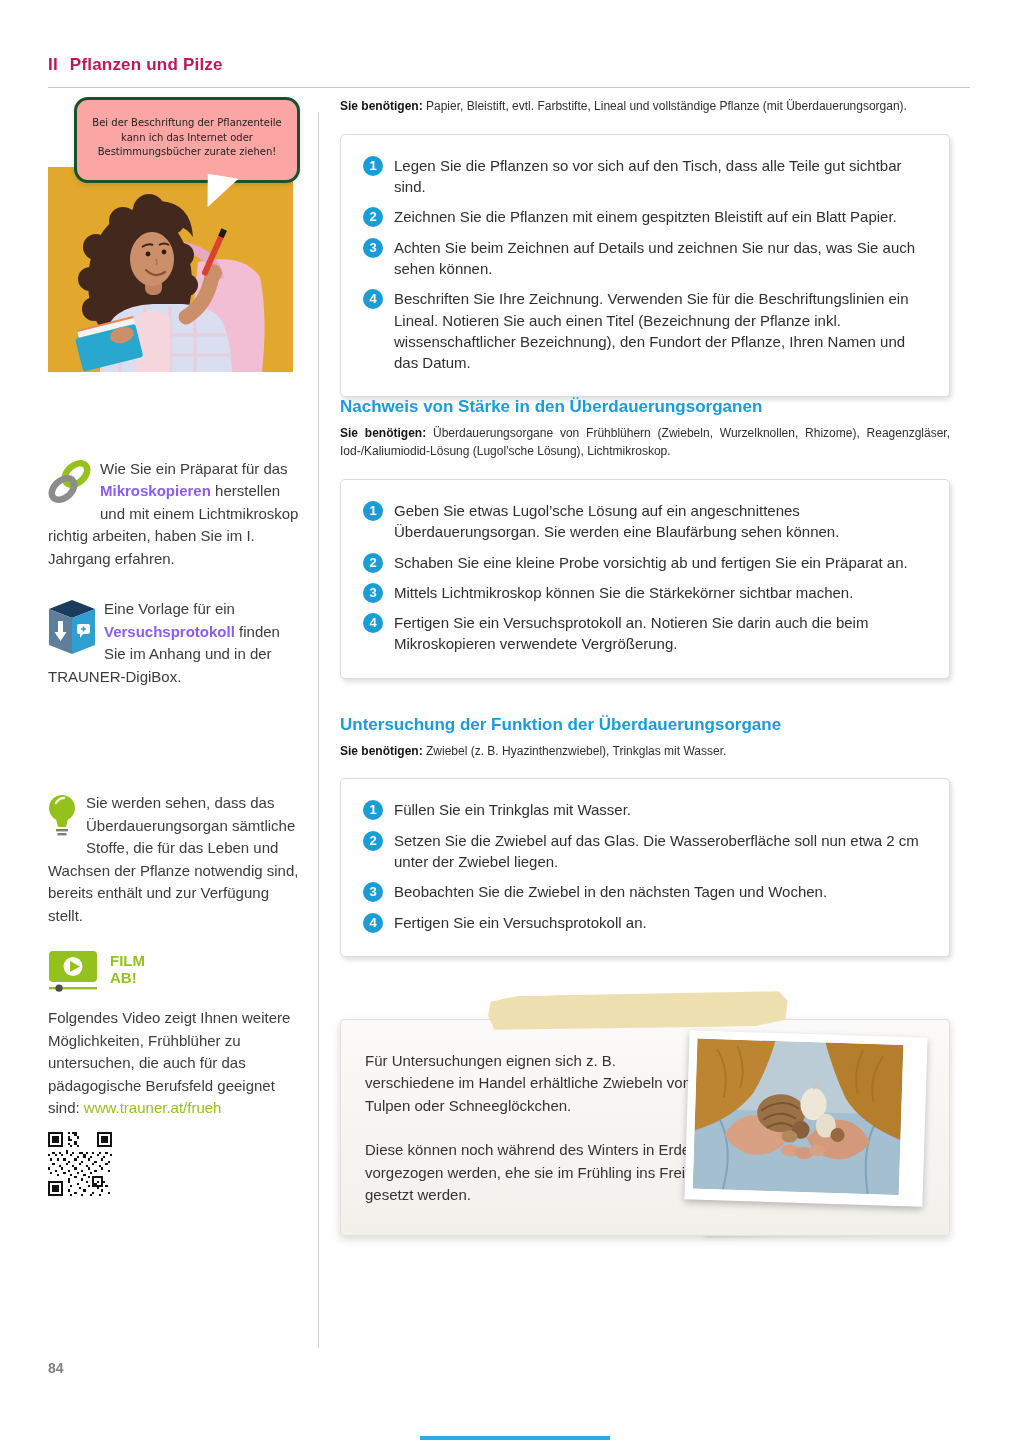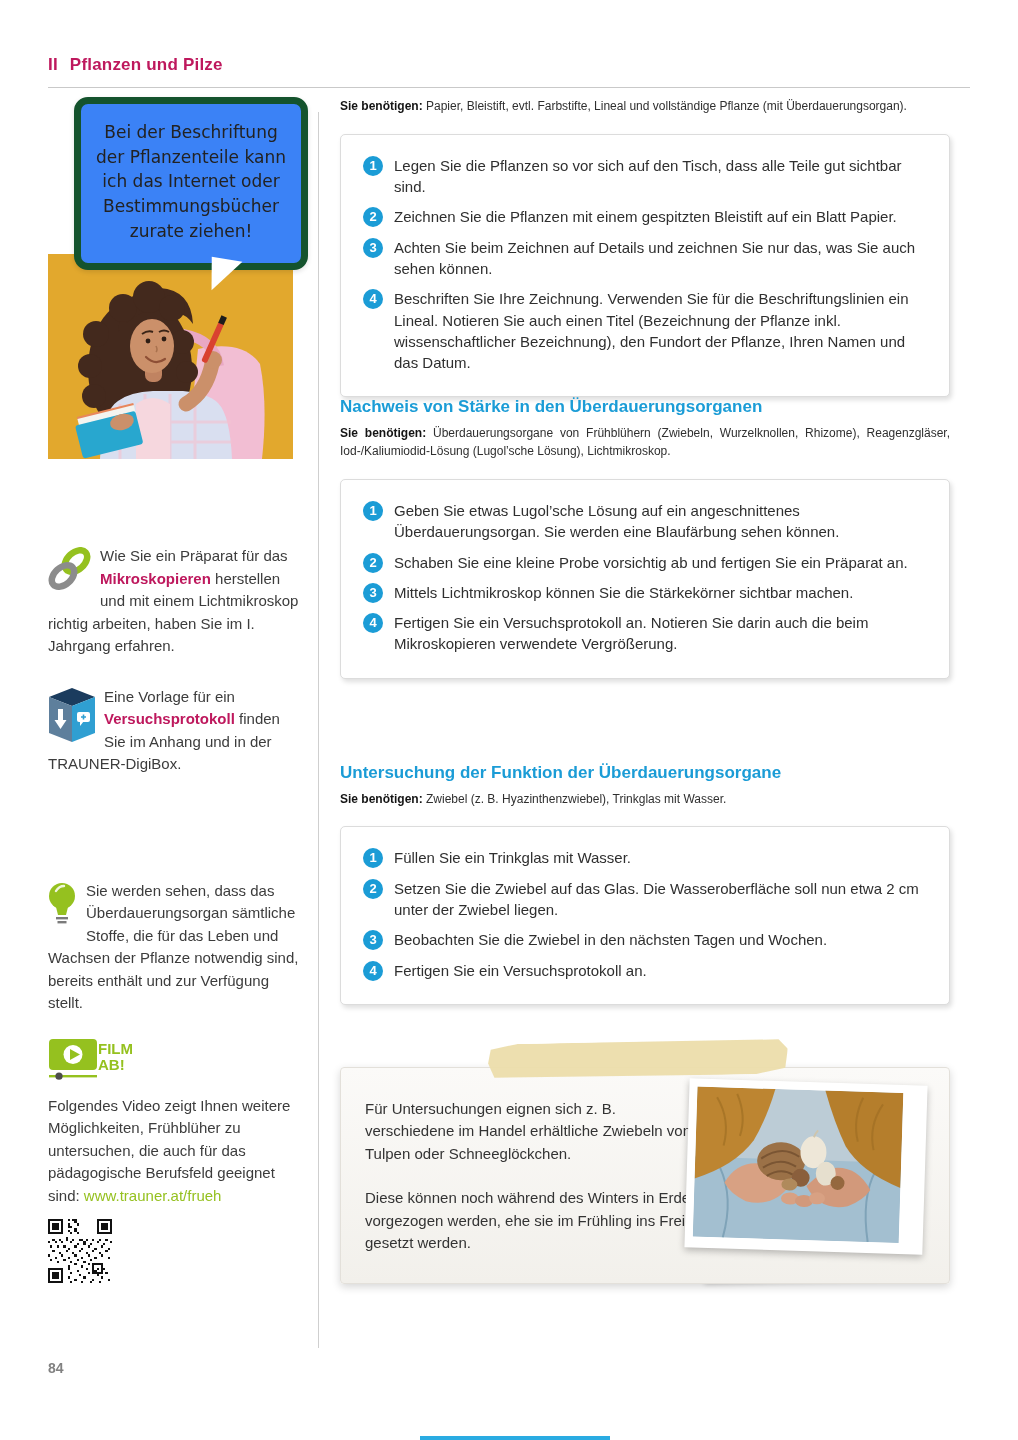--- a/index.html
+++ b/index.html
@@ -7,59 +7,59 @@
         font-family:"Liberation Sans", sans-serif;color:#3a3a3a;}
   
   .chapter-header{position:absolute;left:48px;top:55px;font-size:17px;font-weight:700;
         color:#be185d;letter-spacing:.2px;}
   .chapter-header .num{margin-right:12px;}
   .header-rule{position:absolute;left:48px;top:87px;width:922px;height:1px;background:#c9c9c9;}
   .col-divider{position:absolute;left:318px;top:112px;width:1px;height:1236px;background:#cfcfcf;}
 
   
   .sidebar{position:absolute;left:48px;top:97px;width:252px;}
-  .bubble{position:relative;z-index:2;margin-left:26px;width:196px;background:#3b82f6;
-        border:7px solid #14532d;border-radius:14px;padding:16px 12px 20px;
+  .bubble{position:relative;z-index:2;margin-left:26px;width:196px;background:#fca5a5;
+        border:3px solid #14532d;border-radius:14px;padding:16px 12px 20px;
         box-shadow:0 2px 5px rgba(0,0,0,.12);text-align:center;
-        font-family:"DejaVu Sans", sans-serif;font-size:17px;line-height:1.45;color:#222;}
+        font-family:"DejaVu Sans", sans-serif;font-size:10px;line-height:1.45;color:#222;}
   .bubble::after{content:"";position:absolute;left:128px;bottom:-29px;width:0;height:0;
         border-top:33px solid #fff;border-left:5px solid transparent;border-right:26px solid transparent;
         transform:rotate(9deg);}
   .student-photo{position:relative;z-index:1;margin-top:-16px;width:245px;height:205px;}
   .student-photo svg{display:block;}
 
   .side-note{margin-top:0;font-size:15px;line-height:1.5;color:#3c3c3c;}
-  .side-note b{color:#be185d;}
+  .side-note b{color:#8b5cf6;}
   .icon-float{float:left;margin:2px 8px 2px 0;}
   .note-link{margin-top:86px;}
   .note-proto{margin-top:28px;}
   .note-idea{margin-top:104px;}
 
-  .film-row{margin-top:24px;display:flex;align-items:flex-start;}
+  .film-row{margin-top:24px;display:flex;align-items:flex-start;gap:12px;}
   .film-label{color:#95c11f;font-weight:700;font-size:15px;line-height:1.1;padding-top:2px;}
   .film-text{margin-top:10px;font-size:15px;line-height:1.5;color:#3c3c3c;}
   .green-link{color:#95c11f;text-decoration:none;cursor:pointer;}
   .qr{margin-top:12px;width:64px;height:64px;}
 
   .page-number{position:absolute;left:48px;top:1360px;font-size:14px;font-weight:700;color:#818181;}
   .bottom-mark{position:absolute;left:420px;top:1436px;width:190px;height:4px;background:#2aabe2;}
 
   
   .main{position:absolute;left:340px;top:90px;width:610px;}
   .section-title{margin:0;font-size:17px;font-weight:700;color:#1b9cd6;}
   .requires{margin:8px 0 0;font-size:12px;line-height:1.48;text-align:justify;color:#2f2f2f;}
   .requires b{color:#141414;}
   .stepbox{margin-top:18px;background:#fff;border:1px solid #dcdcdc;border-radius:5px;
         padding:20px 22px 14px;box-shadow:2px 3px 5px rgba(0,0,0,.13);}
   .step{display:flex;gap:11px;margin-bottom:9px;}
   .stepnum{flex:0 0 auto;width:20px;height:20px;border-radius:50%;background:#1b9cd6;color:#fff;
         font-weight:700;font-size:13px;text-align:center;line-height:20px;margin-top:1px;}
   .steptext{font-size:15px;line-height:1.42;color:#2f2f2f;}
   .sec2{}
-  .sec3{margin-top:84px;}
+  .sec3{margin-top:36px;}
 
   
   .info-wrap{position:relative;margin-top:62px;}
   .tape{position:absolute;z-index:3;top:-26px;left:148px;width:300px;height:36px;
         background:#ecddab;opacity:.95;transform:rotate(-1.4deg);
         clip-path:polygon(1% 14%,10% 0%,97% 5%,100% 32%,99% 84%,89% 100%,2% 92%,0% 52%);}
   .infobox{position:relative;background:linear-gradient(180deg,#fbfaf8 0%,#f2f0eb 100%);
         border:1px solid #e3e0da;border-radius:4px;box-shadow:0 3px 8px rgba(0,0,0,.16);
         padding:30px 24px 28px;min-height:152px;}
   .info-text{width:330px;font-size:15px;line-height:1.5;color:#333;}

